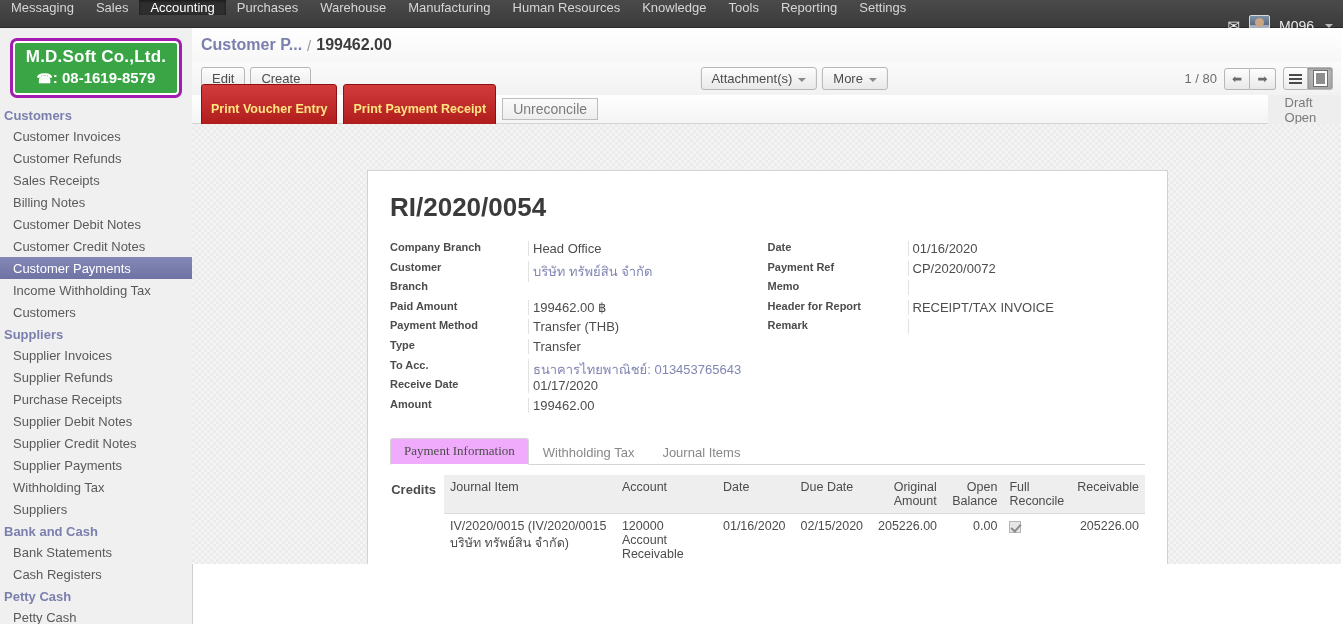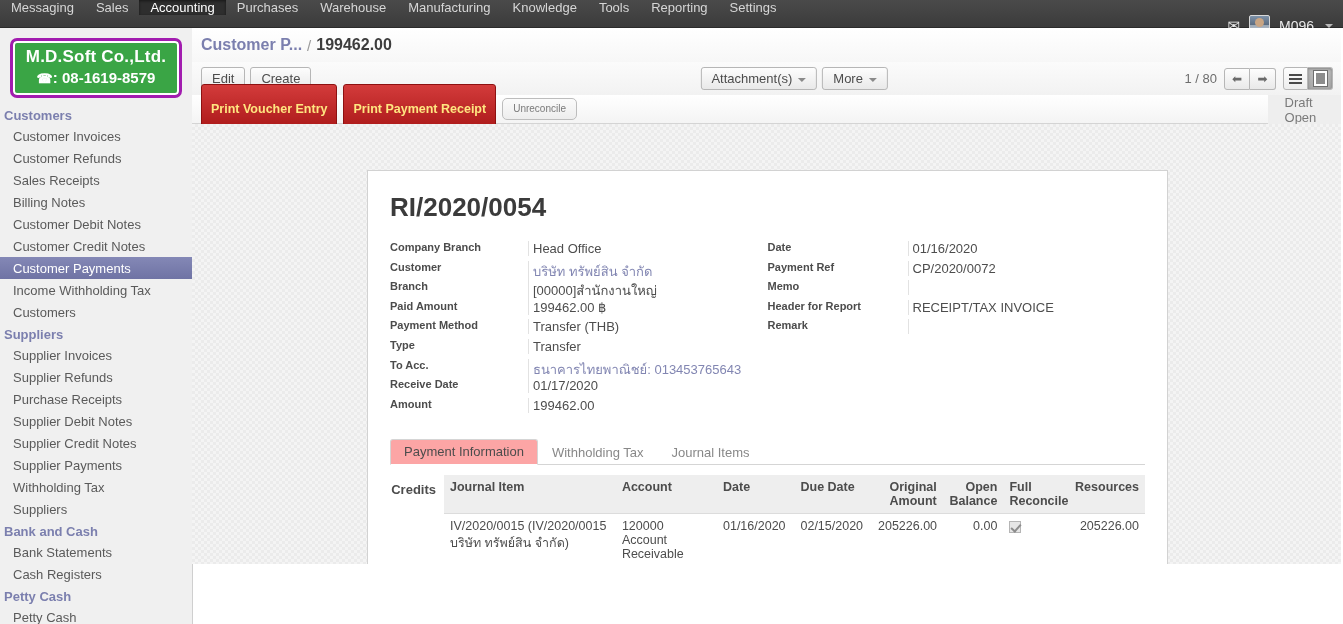--- a/index.html
+++ b/index.html
@@ -205,23 +205,23 @@
     font-weight: bold;
     font-size: 12.5px;
     padding: 17px 9px;
     margin-right: 6px;
     cursor: pointer;
     line-height: 14px;
   }
   .btn-gray {
     background: linear-gradient(to bottom, #fbfbfb 0%, #ededed 100%);
     border: 1px solid #bdbdbd;
-    border-radius: 5px;
+    border-radius: 0;
     color: #7a7a7a;
-    font-size: 10px;
+    font-size: 14px;
     padding: 3px 10px;
     cursor: pointer;
     line-height: 14px;
   }
   .statusbar {
     position: absolute; right: 0; top: 0;
     height: 28px; display: flex; align-items: stretch; flex-direction: column;
   }
   .status-step {
     display: flex; align-items: center;
@@ -320,24 +320,25 @@
     padding: 4px 13px 5px 13px;
     font-size: 13px;
     color: #888888;
     cursor: pointer;
     border: 1px solid transparent;
     border-bottom: none;
     position: relative; top: 1px;
   }
   .tab.active {
     color: #4c4c4c;
-    background: #fca5a5;
+    background: #f0abfc;
     border: 1px solid #d5d5d5;
     border-bottom: 1px solid #ffffff;
     border-radius: 3px 3px 0 0;
+    font-family: Liberation Serif, serif;
   }
 
   
   .section {
     display: flex; align-items: flex-start;
     margin-top: 10px;
   }
   .section-label {
     width: 54px;
     text-align: right;
@@ -349,21 +350,21 @@
   }
   table.grid {
     border-collapse: collapse;
     width: 100%;
     table-layout: fixed;
     font-size: 12.5px;
   }
   table.grid thead th {
     background: #eeeeee;
     color: #4c4c4c;
-    font-weight: bold;
+    font-weight: normal;
     text-align: left;
     padding: 5px 6px;
     border-bottom: 1px solid #dcdcdc;
     vertical-align: top;
     font-size: 12.5px;
   }
   table.grid thead th.num { text-align: right; }
   table.grid tbody td {
     padding: 5px 6px;
     border-bottom: 1px solid #e6e6e6;
@@ -402,20 +403,21 @@
 <body>
 
 <div class="topbar">
   <div id="menu-items" style="display:flex;align-items:stretch;">
       <div class="menu-item">Messaging</div>
       <div class="menu-item">Sales</div>
       <div class="menu-item active">Accounting</div>
       <div class="menu-item">Purchases</div>
       <div class="menu-item">Warehouse</div>
       <div class="menu-item">Manufacturing</div>
+      <div class="menu-item">Human Resources</div>
       <div class="menu-item">Knowledge</div>
       <div class="menu-item">Tools</div>
       <div class="menu-item">Reporting</div>
       <div class="menu-item">Settings</div>
     </div>
   <div class="topbar-right">
     <span class="mail-icon">✉</span>
     <span class="avatar"></span>
     <span class="user-name">M096</span>
     <span class="caret-light"></span>
@@ -518,21 +520,20 @@
             <div class="field-row">
               <div class="field-label">Company Branch</div>
               <div class="field-value"><span class="v">Head Office</span></div>
             </div>
             <div class="field-row">
               <div class="field-label">Customer</div>
               <div class="field-value"><span class="v v-link">บริษัท ทรัพย์สิน จำกัด</span></div>
             </div>
             <div class="field-row">
               <div class="field-label">Branch</div>
-              <div class="field-value"><span class="v">[00000]สำนักงานใหญ่</span></div>
             </div>
             <div class="field-row">
               <div class="field-label">Paid Amount</div>
               <div class="field-value"><span class="v">199462.00 ฿</span></div>
             </div>
             <div class="field-row">
               <div class="field-label">Payment Method</div>
               <div class="field-value"><span class="v">Transfer (THB)</span></div>
             </div>
             <div class="field-row">
@@ -598,21 +599,21 @@
             </colgroup>
             <thead>
                 <tr id="credits-head">
                   <th>Journal Item</th>
                   <th>Account</th>
                   <th>Date</th>
                   <th>Due Date</th>
                   <th class="num">Original Amount</th>
                   <th class="num">Open Balance</th>
                   <th>Full Reconcile</th>
-                  <th class="num">Resources</th>
+                  <th class="num">Receivable</th>
                 </tr>
               </thead>
             <tbody id="credits-body">
                 <tr>
                   <td class="">IV/2020/0015 (IV/2020/0015 บริษัท ทรัพย์สิน จำกัด)</td>
                   <td class="">120000 Account Receivable</td>
                   <td class="">01/16/2020</td>
                   <td class="">02/15/2020</td>
                   <td class="num">205226.00</td>
                   <td class="num">0.00</td>

